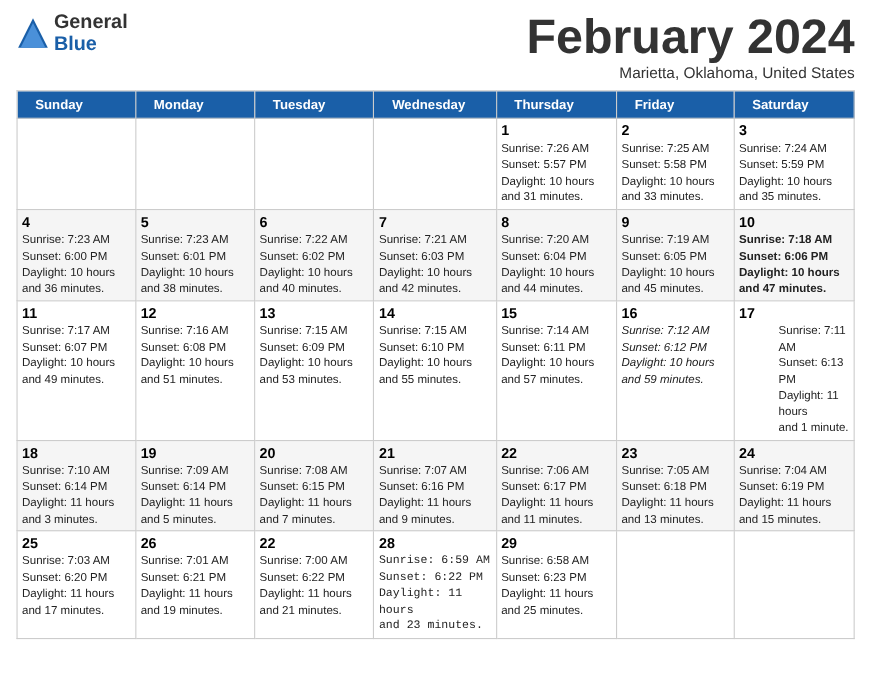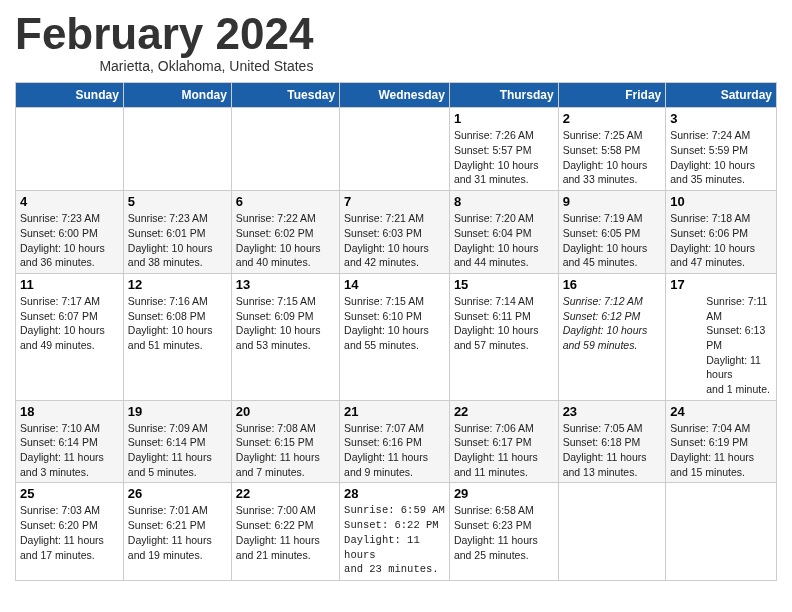--- a/index.html
+++ b/index.html
@@ -50,22 +50,22 @@
       color: #333;
     }
     .calendar-table {
       width: 100%;
       border-collapse: collapse;
       font-size: 11px;
     }
     .calendar-table th {
       background: #1a5fa8;
       color: #fff;
-      padding: 5px 4px;
-      text-align: right;
+      padding: 5px 16px;
+      text-align: left;
       font-weight: bold;
       font-size: 12px;
       border: 1px solid #ccc;
     }
     .calendar-table td {
       border: 1px solid #ccc;
       vertical-align: top;
       padding: 3px 4px;
       height: 78px;
       width: 113px;
@@ -87,20 +87,30 @@
     }
     .empty-cell {
       background: #fff !important;
     }
   </style>
 </head>
 <body>
 
 <div class="container">
   <div class="header-section">
+    <div class="logo">
+      <svg class="logo-icon" viewBox="0 0 40 40">
+        <polygon points="20,2 38,38 2,38" fill="#1a5fa8"></polygon>
+        <polygon points="20,8 35,38 5,38" fill="#4a90d9"></polygon>
+      </svg>
+      <div class="logo-text">
+        <span style="color:#333">General</span><br>
+        <span class="blue">Blue</span>
+      </div>
+    </div>
     <div class="title-section">
       <div class="month-title">February 2024</div>
       <div class="location">Marietta, Oklahoma, United States</div>
     </div>
   </div>
 
   <table class="calendar-table">
     <thead>
       <tr>
       <th>Sunday</th>
@@ -178,21 +188,21 @@
           </td>
           <td>
             <span class="day-number">9</span>
             <div class="day-info" style="white-space: pre-line;">Sunrise: 7:19 AM
 Sunset: 6:05 PM
 Daylight: 10 hours
 and 45 minutes.</div>
           </td>
           <td>
             <span class="day-number">10</span>
-            <div class="day-info" style="white-space: pre-line;">Sunrise: 7:18 AM
+            <div class="day-info" style="white-space: pre-line; font-weight: bold;">Sunrise: 7:18 AM
 Sunset: 6:06 PM
 Daylight: 10 hours
 and 47 minutes.</div>
           </td>
         </tr>
         <tr>
           <td>
             <span class="day-number">11</span>
             <div class="day-info" style="white-space: pre-line;">Sunrise: 7:17 AM
 Sunset: 6:07 PM

